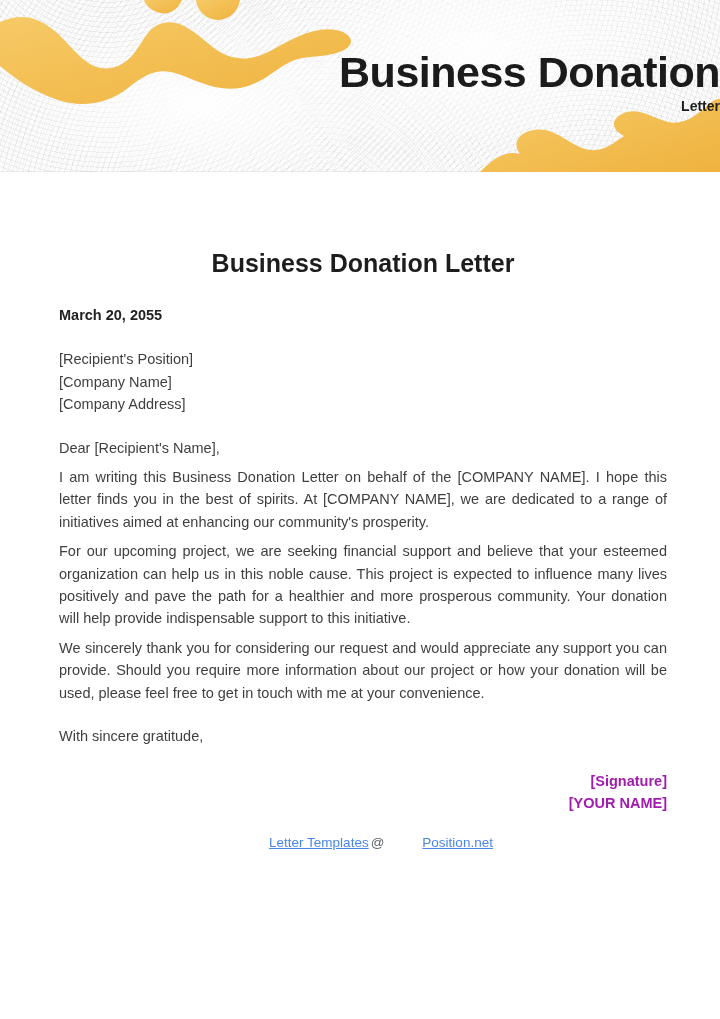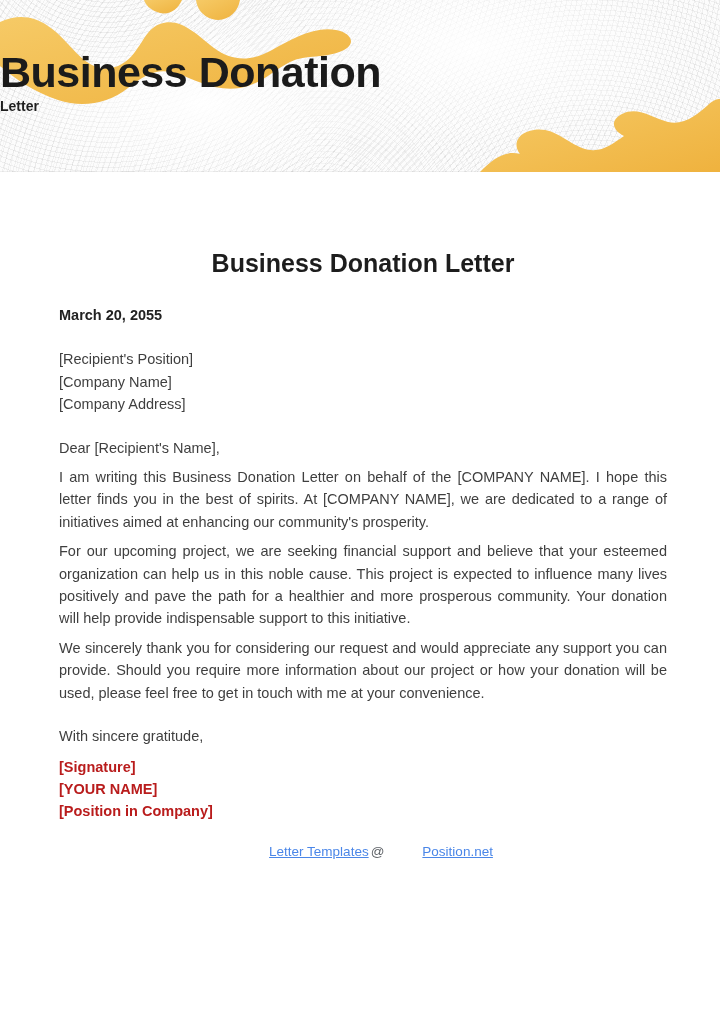--- a/index.html
+++ b/index.html
@@ -35,21 +35,21 @@
     position: absolute;
     inset: 0;
     width: 100%;
     height: 100%;
   }
   .banner-text {
     position: absolute;
     top: 49px;
     left: 0;
     width: 100%;
-    text-align: left;
+    text-align: right;
   }
   .banner-title {
     margin: 0;
     font-size: 43px;
     line-height: 46px;
     font-weight: bold;
     letter-spacing: -0.5px;
     color: #1b1b1b;
   }
   .banner-subtitle {
@@ -81,23 +81,24 @@
     color: #222222;
   }
   .recipient-block { margin-top: 22px; }
   .salutation { margin: 21px 0 0 0; }
   .body-paragraph {
     margin: 7px 0 0 0;
     text-align: justify;
   }
   .closing { margin: 21px 0 0 0; }
   .signature-block {
-    margin-top: 8px;
+    margin-top: 22px;
     font-weight: bold;
-    color: #b91c1c;
+    color: #a21caf;
+    text-align: right;
   }
 
   
   .footer {
     margin-top: 20px;
     text-align: center;
     font-size: 13.5px;
     line-height: 18px;
   }
   .footer a {
@@ -161,21 +162,20 @@
 
     <p class="body-paragraph">I am writing this Business Donation Letter on behalf of the [COMPANY NAME]. I hope this letter finds you in the best of spirits. At [COMPANY NAME], we are dedicated to a range of initiatives aimed at enhancing our community's prosperity.</p>
     <p class="body-paragraph">For our upcoming project, we are seeking financial support and believe that your esteemed organization can help us in this noble cause. This project is expected to influence many lives positively and pave the path for a healthier and more prosperous community. Your donation will help provide indispensable support to this initiative.</p>
     <p class="body-paragraph">We sincerely thank you for considering our request and would appreciate any support you can provide. Should you require more information about our project or how your donation will be used, please feel free to get in touch with me at your convenience.</p>
 
     <p class="closing">With sincere gratitude,</p>
 
     <div class="signature-block">
       <div>[Signature]</div>
       <div>[YOUR NAME]</div>
-      <div>[Position in Company]</div>
     </div>
 
     <div class="footer">
       <a>Letter Templates</a><span class="separator">@</span><a>Position.net</a>
     </div>
 
   </main>
 
 </div>
 

